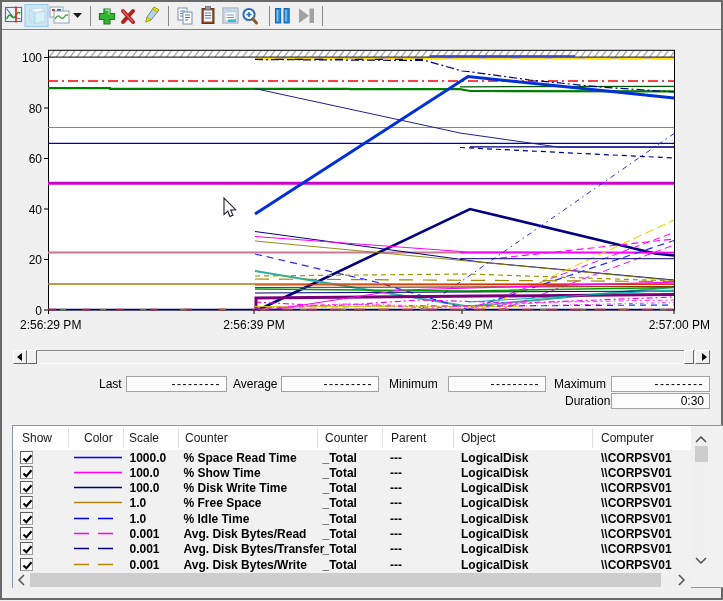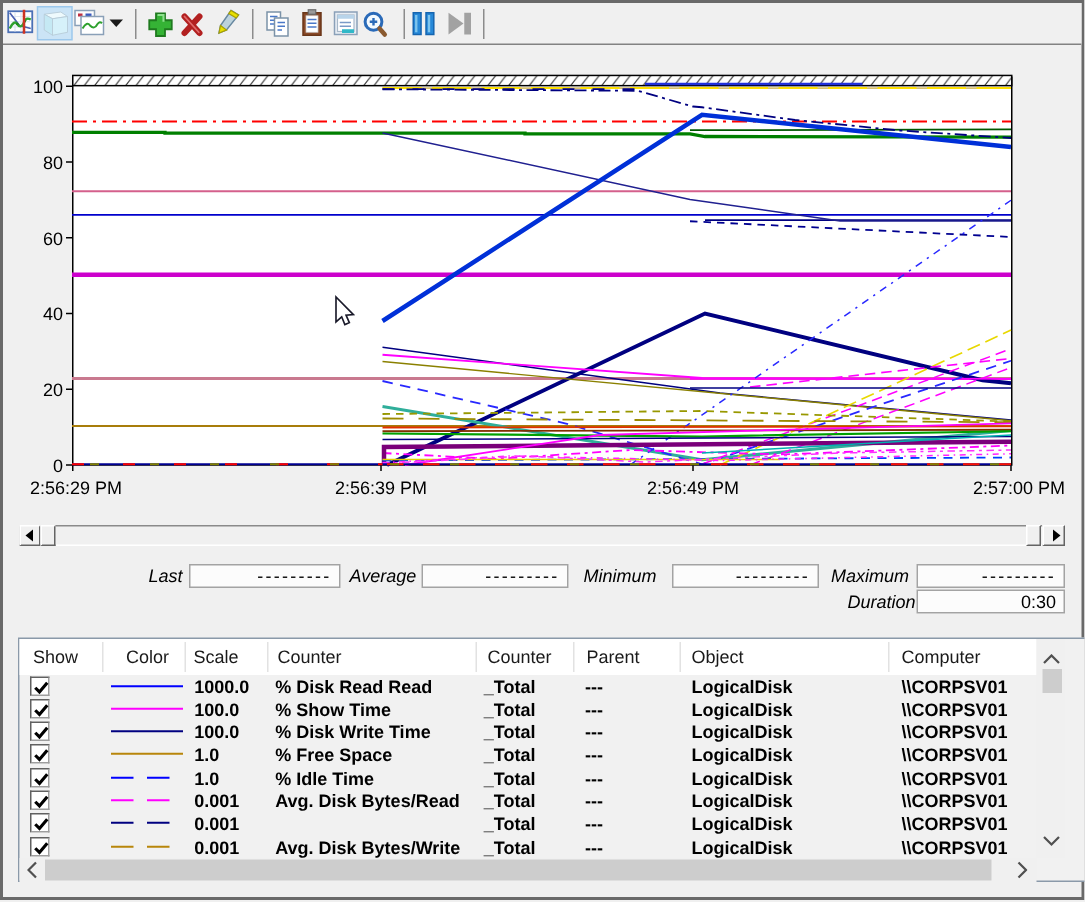--- a/index.html
+++ b/index.html
@@ -8,21 +8,21 @@
 #win { position:absolute; left:0; top:0; width:723px; height:600px;
   border-left:2px solid #696969; border-top:2px solid #696969;
   border-right:2px solid #696969; border-bottom:2px solid #696969; background:#f0f0f0; }
 #toolbar { position:absolute; left:2px; top:2px; width:719px; height:28px; background:#f0f0f0; border-bottom:1px solid #828282; }
 .sep { position:absolute; top:4px; width:1px; height:20px; background:#8c8c8c; }
 #chartsvg { position:absolute; left:0; top:30px; }
 
 .bevel { position:absolute; background:#f0f0f0; border-top:1px solid #fff; border-left:1px solid #fff; border-right:1px solid #646464; border-bottom:1px solid #646464; }
 .trough { position:absolute; background:#f0f0f0; border-top:1px solid #8a8a8a; border-left:1px solid #8a8a8a; border-right:1px solid #fff; border-bottom:1px solid #fff; }
 
-.statlbl { position:absolute; height:15px; line-height:15px;font-style:italic; }
+.statlbl { position:absolute; height:15px; line-height:15px; }
 .statbox { position:absolute; height:16px; border:1px solid #a3a3a3; background:#fcfcfc; text-align:right; line-height:14px; padding-right:5px; letter-spacing:1.5px; }
 
 #table { position:absolute; left:12px; top:425px; width:721px; height:163px; border:1px solid #8a99a9; background:#f1f1f1; }
 #thead { position:absolute; left:0; top:0; width:678px; height:24px; background:#fff; }
 .th { position:absolute; top:5px; color:#1a1a1a; }
 .colsep { position:absolute; top:2px; width:1px; height:20px; background:#e2e2e2; }
 .row { position:absolute; left:0; width:678px; height:15px; }
 .cell { position:absolute; top:1px; color:#000; white-space:nowrap;font-weight:bold; }
 .cb { position:absolute; left:7px; top:1px; width:13px; height:13px; background:#fff; border:1px solid; border-color:#606060 #9e9e9e #9e9e9e #606060; }
 .cb svg { position:absolute; left:0px; top:0px; }
@@ -315,21 +315,21 @@
 <div class="row" style="top:23.5px">
   <span class="cb">
           <svg width="13" height="13">
             <path d="M2.5 6.5 L5.3 9.3 L10.5 3.2" stroke="#000" stroke-width="2.1" fill="none"></path>
           </svg>
         </span>
   <svg width="50" height="15" style="position:absolute;left:60px;top:0">
           <line x1="1" y1="7.5" x2="49" y2="7.5" stroke="#0000ff" stroke-width="1.3"></line>
         </svg>
   <span class="cell" style="left:116.5px">1000.0</span>
-  <span class="cell" style="left:170.5px">% Disk Read Read</span>
+  <span class="cell" style="left:170.5px">% Space Read Time</span>
   <span class="cell" style="left:309.5px">_Total</span>
   <span class="cell" style="left:377px">---</span>
   <span class="cell" style="left:448px">LogicalDisk</span>
   <span class="cell" style="left:588px">\\CORPSV01</span>
   </div>
 <div class="row" style="top:38.83px">
   <span class="cb">
           <svg width="13" height="13">
             <path d="M2.5 6.5 L5.3 9.3 L10.5 3.2" stroke="#000" stroke-width="2.1" fill="none"></path>
           </svg>
@@ -411,20 +411,21 @@
 <div class="row" style="top:115.48px">
   <span class="cb">
           <svg width="13" height="13">
             <path d="M2.5 6.5 L5.3 9.3 L10.5 3.2" stroke="#000" stroke-width="2.1" fill="none"></path>
           </svg>
         </span>
   <svg width="50" height="15" style="position:absolute;left:60px;top:0">
           <line x1="1" y1="7.5" x2="49" y2="7.5" stroke="#000080" stroke-width="1.3" stroke-dasharray="15,9"></line>
         </svg>
   <span class="cell" style="left:116.5px">0.001</span>
+  <span class="cell" style="left:170.5px">Avg. Disk Bytes/Transfer</span>
   <span class="cell" style="left:309.5px">_Total</span>
   <span class="cell" style="left:377px">---</span>
   <span class="cell" style="left:448px">LogicalDisk</span>
   <span class="cell" style="left:588px">\\CORPSV01</span>
   </div>
 <div class="row" style="top:130.81px">
   <span class="cb">
           <svg width="13" height="13">
             <path d="M2.5 6.5 L5.3 9.3 L10.5 3.2" stroke="#000" stroke-width="2.1" fill="none"></path>
           </svg>

